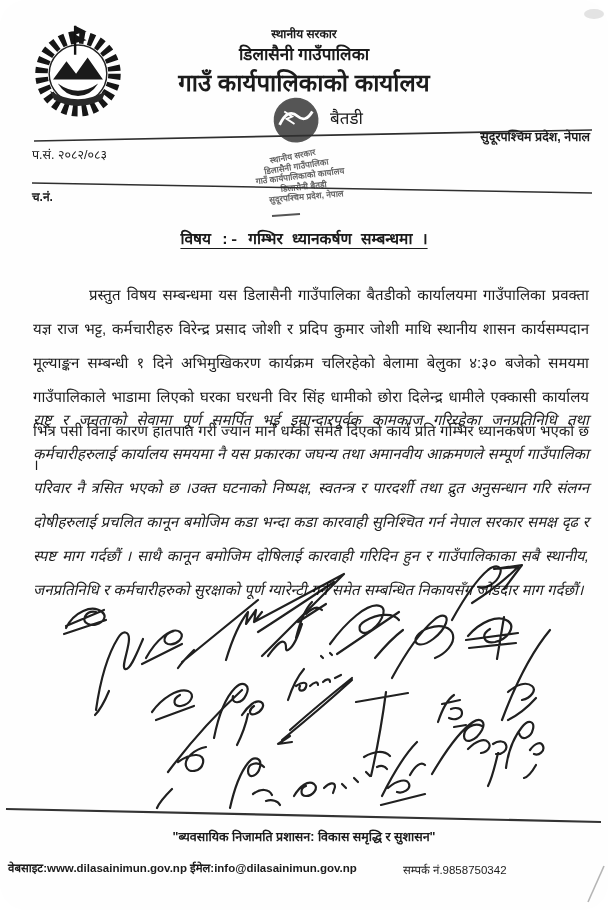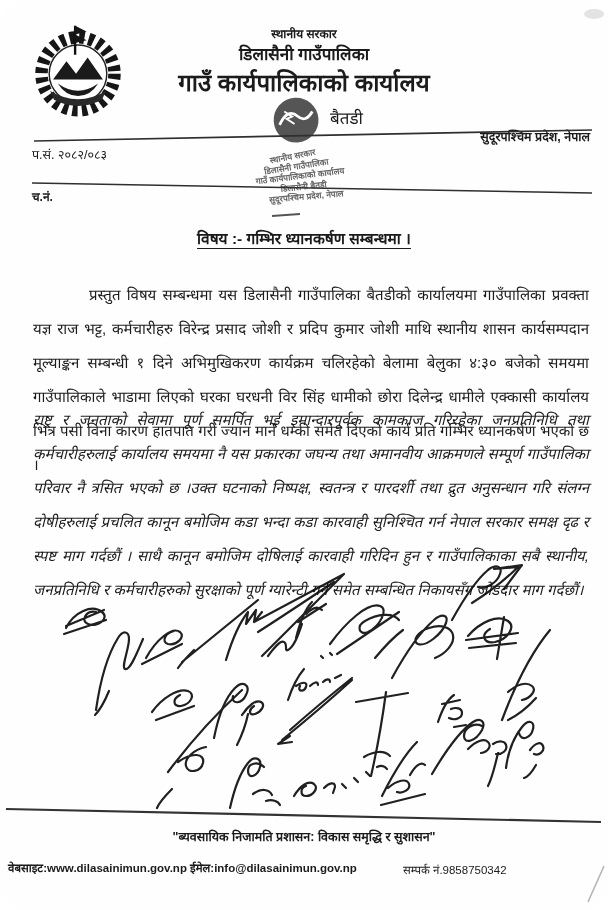--- a/index.html
+++ b/index.html
@@ -24,21 +24,21 @@
          color:#4a4a4a;opacity:.85;}
   .stamp .s-line{font-size:8.5px;font-weight:700;line-height:10.5px;white-space:nowrap;}
   .stamp .s0{transform:rotate(-7deg) translateX(-6px);}
   .stamp .s1{transform:rotate(-5deg) translateX(-3px);}
   .stamp .s2{transform:rotate(-3deg);}
   .stamp .s3{transform:rotate(-2deg) translateX(3px);}
   .stamp .s4{transform:rotate(-1deg) translateX(5px);}
   .stamp-emblem{margin:0 auto 2px auto;width:56px;height:56px;}
   
   .subject{left:0;right:0;top:227px;text-align:center;font-size:15.5px;font-weight:700;
-           text-decoration:underline;text-underline-offset:4px;}
+           text-decoration:underline;text-underline-offset:4px;font-family:Liberation Mono, monospace;}
   
   .para{left:33px;width:556px;font-size:15px;line-height:34px;text-align:justify;
         font-weight:500;}
   .para1{top:263px;text-indent:56px;}
   .para2{top:388px;font-style:italic;}
   
   .motto{left:0;right:0;top:828px;text-align:center;font-size:12.5px;font-weight:700;}
   .f-web{left:8px;top:860px;font-size:11.5px;font-weight:700;}
   .f-mail{left:190px;top:860px;font-size:11.5px;font-weight:700;}
   .f-contact{left:403px;top:862px;font-size:11.5px;font-weight:400;}

